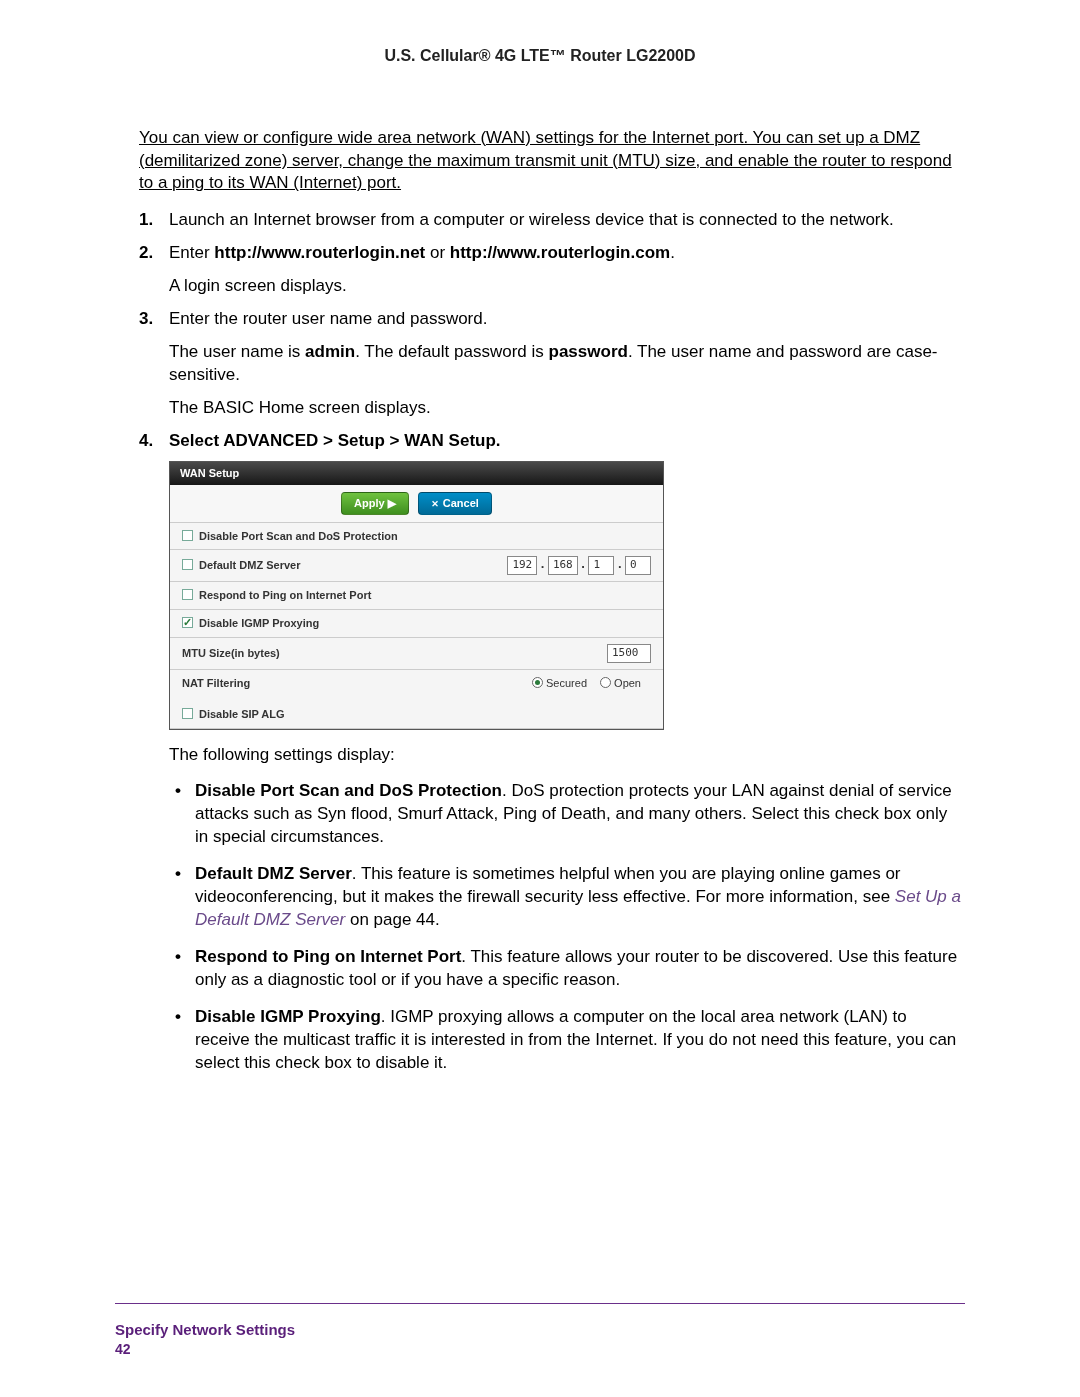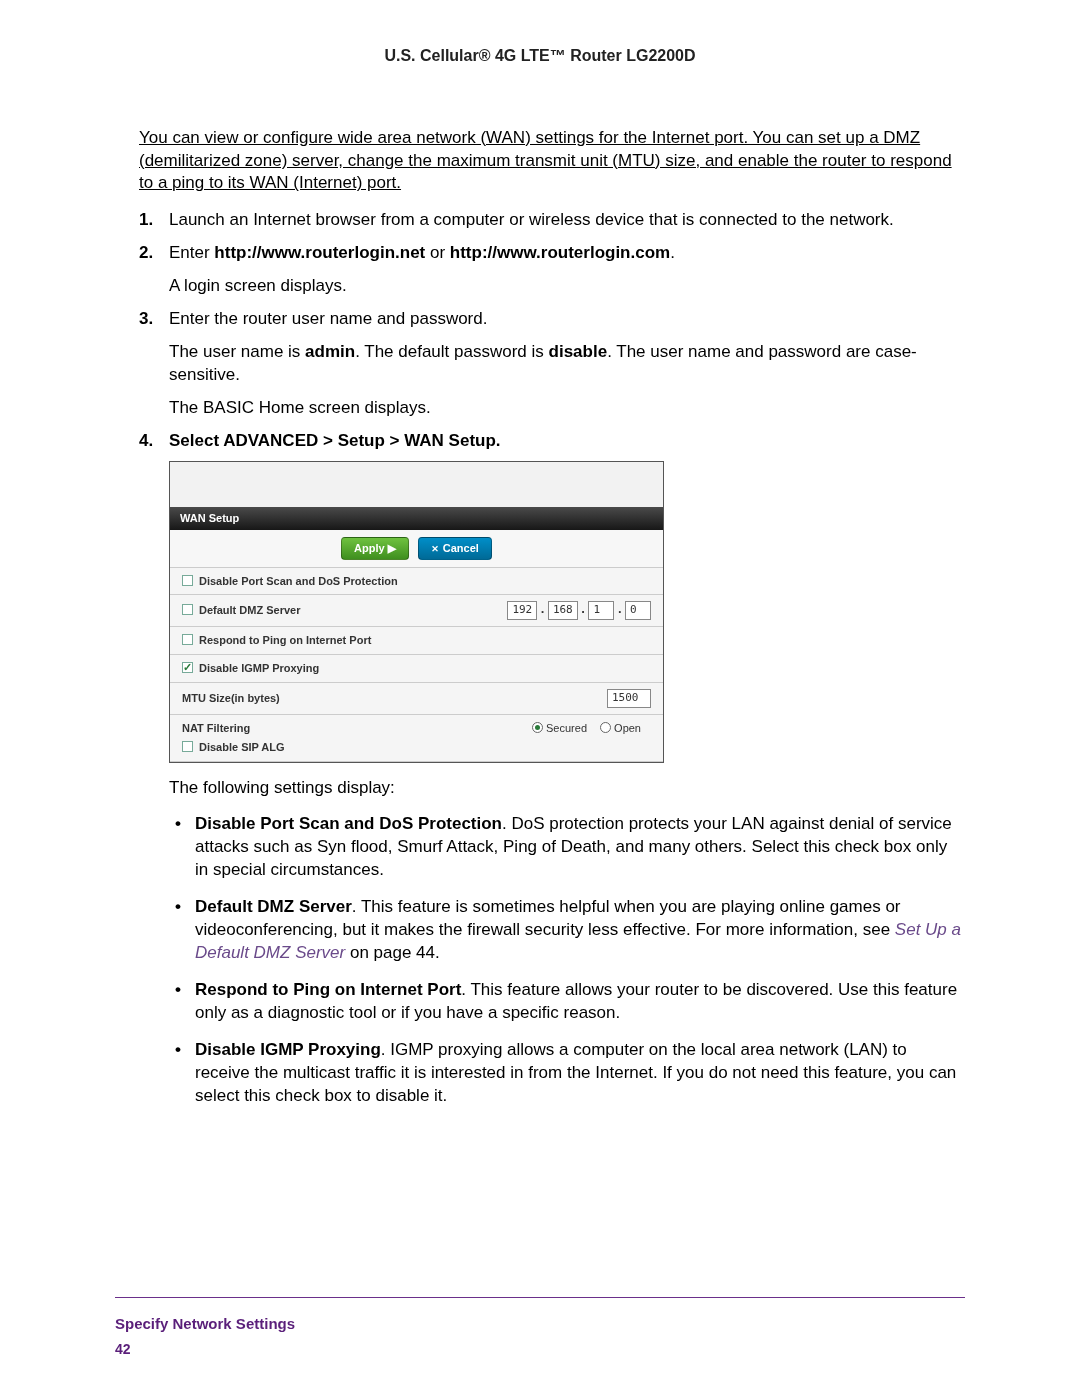--- a/index.html
+++ b/index.html
@@ -81,21 +81,20 @@
     background: #f2f2f2;
     font-size: 11px;
     color: #333;
   }
   .wan-titlebar {
     background: linear-gradient(to bottom, #4a4a4a, #171717);
     color: #fff;
     font-weight: bold;
     padding: 4px 10px;
     font-size: 11px;
-    margin-top: 45px;
   }
   .wan-btnrow {
     text-align: center;
     padding: 7px 0;
     background: #f7f7f7;
     border-bottom: 1px solid #ccc;
   }
   .btn {
     display: inline-block;
     padding: 3px 12px;
@@ -155,21 +154,21 @@
     background: #fff;
     font-family: monospace;
     font-size: 11px;
     width: 44px;
     padding: 1px 4px;
     text-align: left;
     font-weight: normal;
   }
   .nat-row { display: block; }
   .nat-row .nat-top { display: flex; justify-content: space-between; align-items: center; }
-  .nat-row .nat-sub { margin-top: 4px; font-weight: bold; }
+  .nat-row .nat-sub { margin-top: 16px; font-weight: bold; }
   .radio {
     display: inline-block;
     width: 11px; height: 11px;
     border: 1px solid #666;
     border-radius: 50%;
     background: #fff;
     vertical-align: -1px;
     margin-right: 3px;
     position: relative;
   }
@@ -213,21 +212,20 @@
   .footer-title {
     color: #5a1f7a;
     font-weight: bold;
     font-family: "Trebuchet MS", Arial, sans-serif;
     font-size: 15px;
   }
   .footer-page {
     color: #5a1f7a;
     font-weight: bold;
     font-size: 14px;
-    margin-top: 6px;
     font-family: "Trebuchet MS", Arial, sans-serif;
   }
 </style>
 </head>
 <body>
 
 <div class="page">
   <div class="doc-header">U.S. Cellular® 4G LTE™ Router LG2200D</div>
 
 
@@ -238,21 +236,21 @@
     <li>
       <span>Launch an Internet browser from a computer or wireless device that is connected to the network.</span>
     </li>
     <li>
       <span>Enter </span><span class="bold">http://www.routerlogin.net</span><span> or </span><span class="bold">http://www.routerlogin.com</span><span>.</span>
       <div class="sub">A login screen displays.</div>
     </li>
     <li>
       <span>Enter the router user name and password.</span>
       <div class="sub">
-        <span>The user name is </span><span class="bold">admin</span><span>. The default password is </span><span class="bold">disable</span><span>. The user name and password are case-sensitive.</span>
+        <span>The user name is </span><span class="bold">admin</span><span>. The default password is </span><span class="bold">password</span><span>. The user name and password are case-sensitive.</span>
       </div>
       <div class="sub">The BASIC Home screen displays.</div>
     </li>
     <li>
       <span class="bold">Select ADVANCED &gt; Setup &gt; WAN Setup.</span>
 
       
       <div class="wan-panel">
         <div class="wan-titlebar">WAN Setup</div>
         <div class="wan-btnrow">

